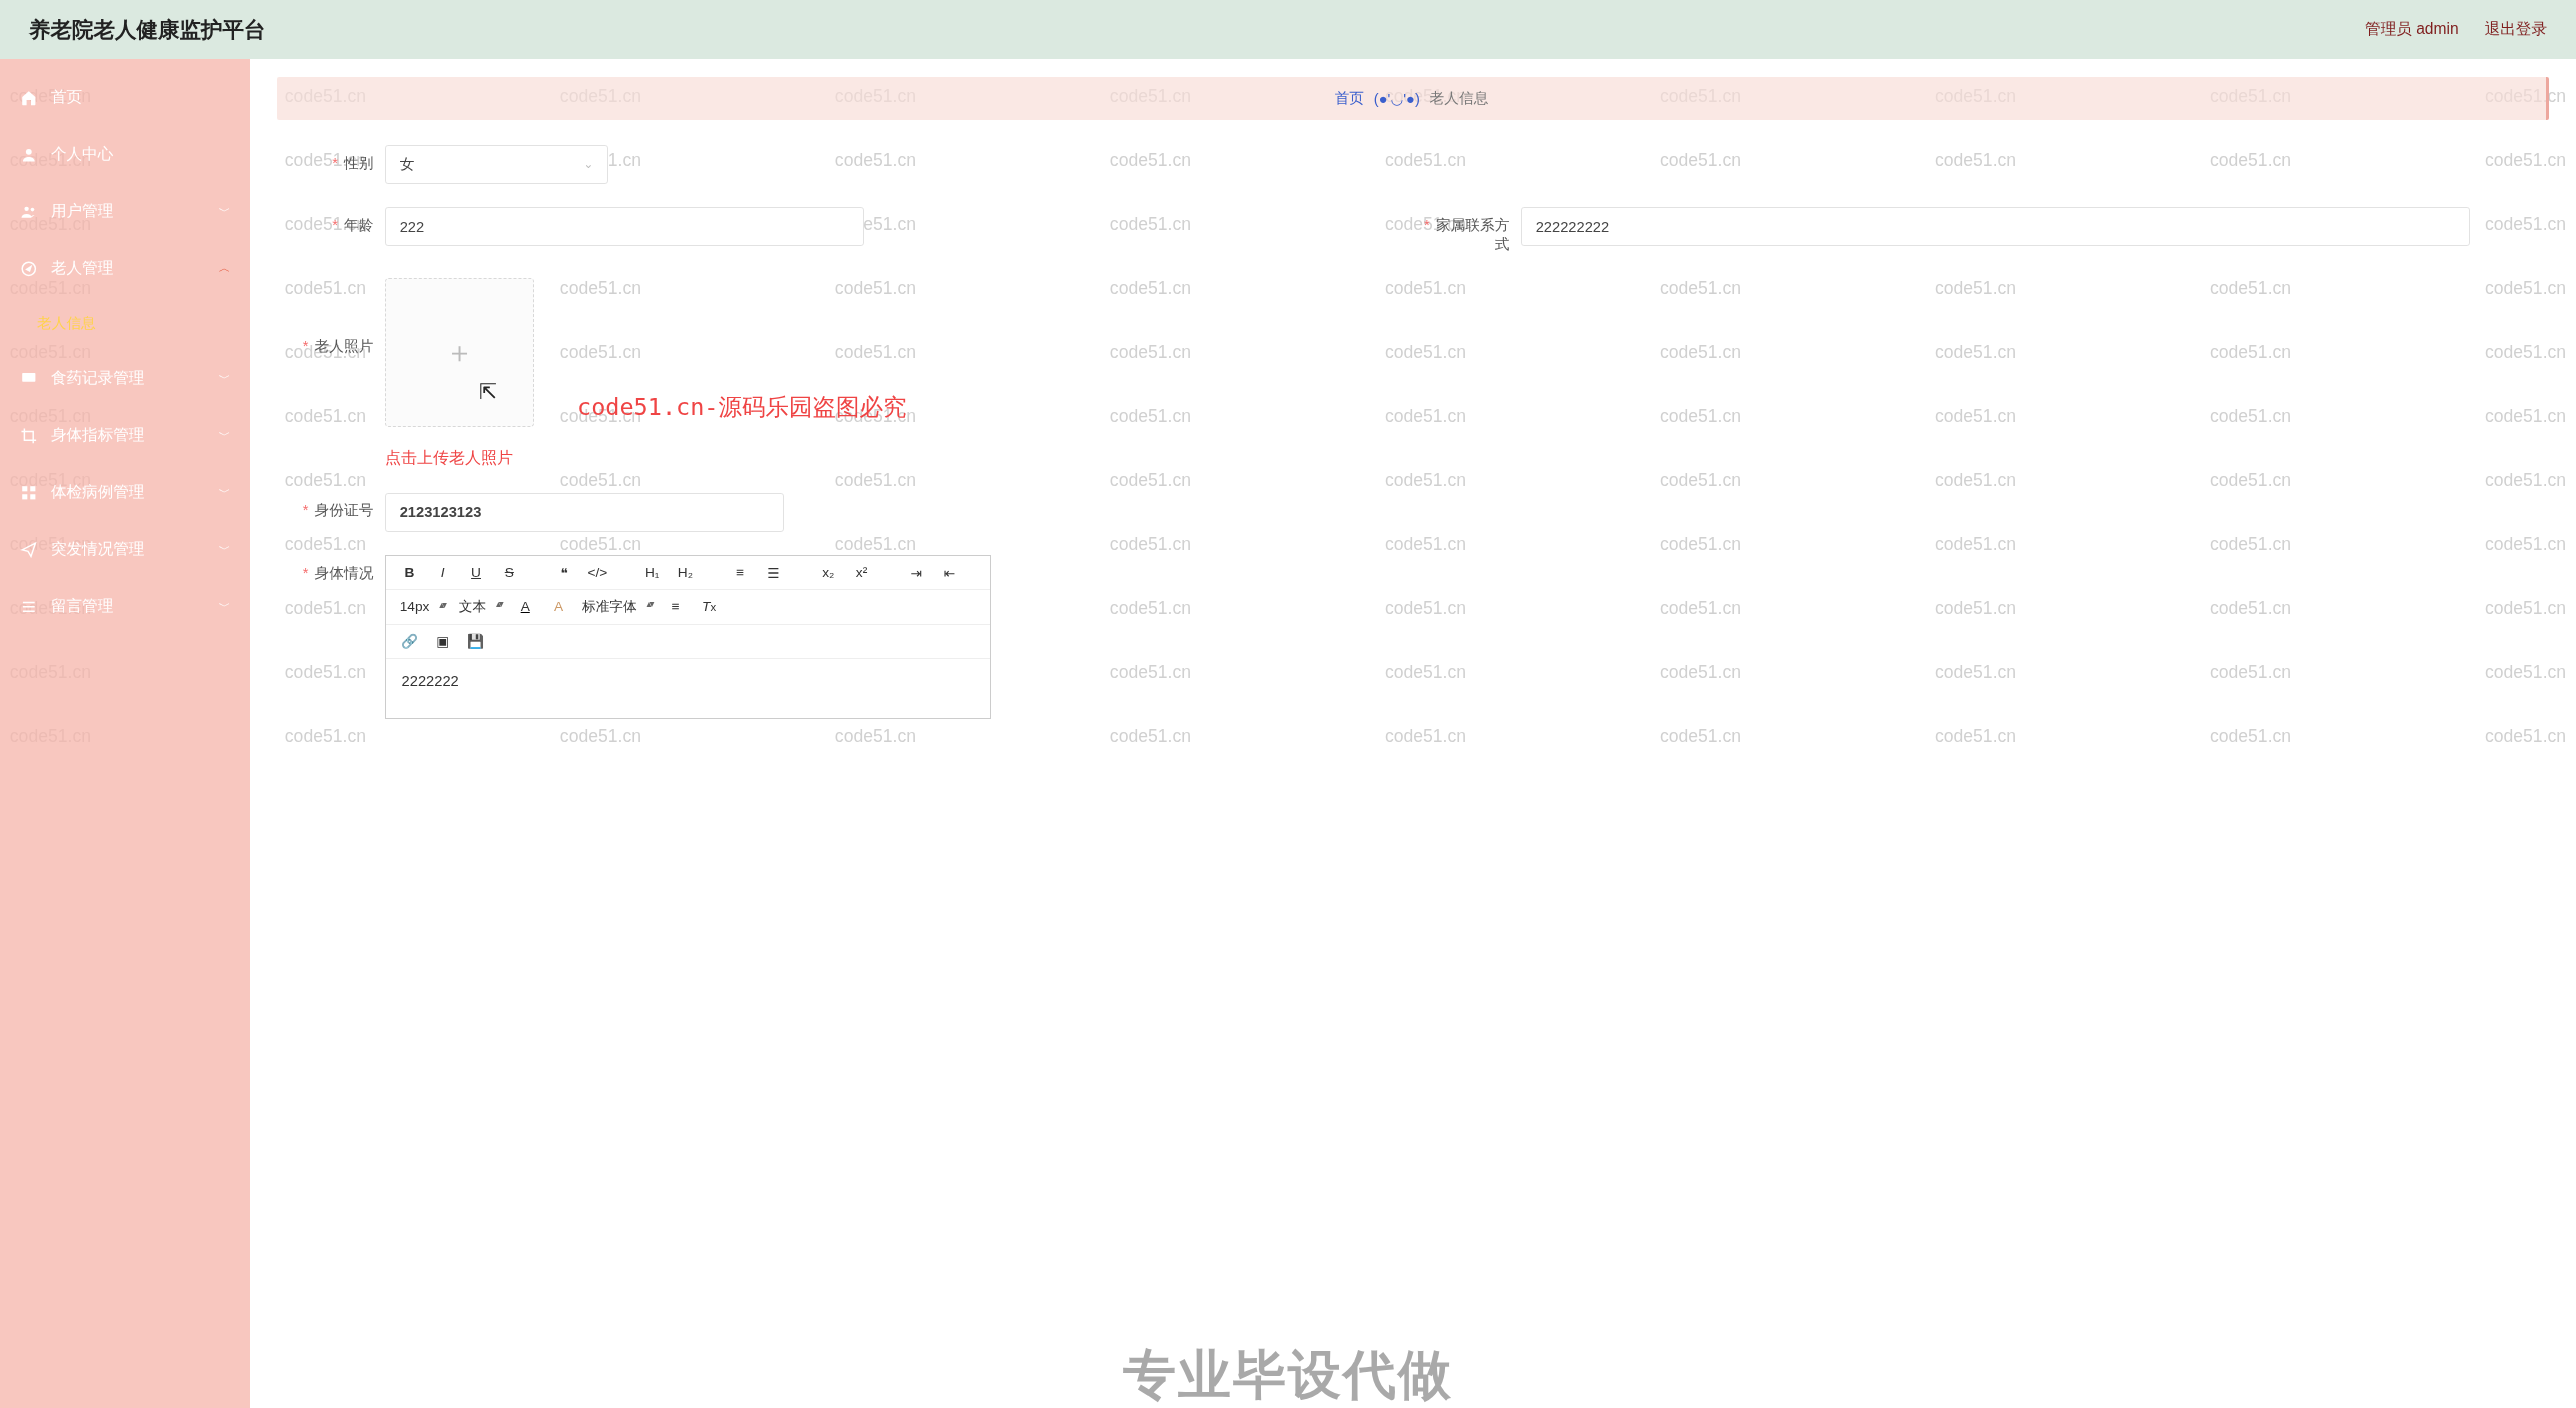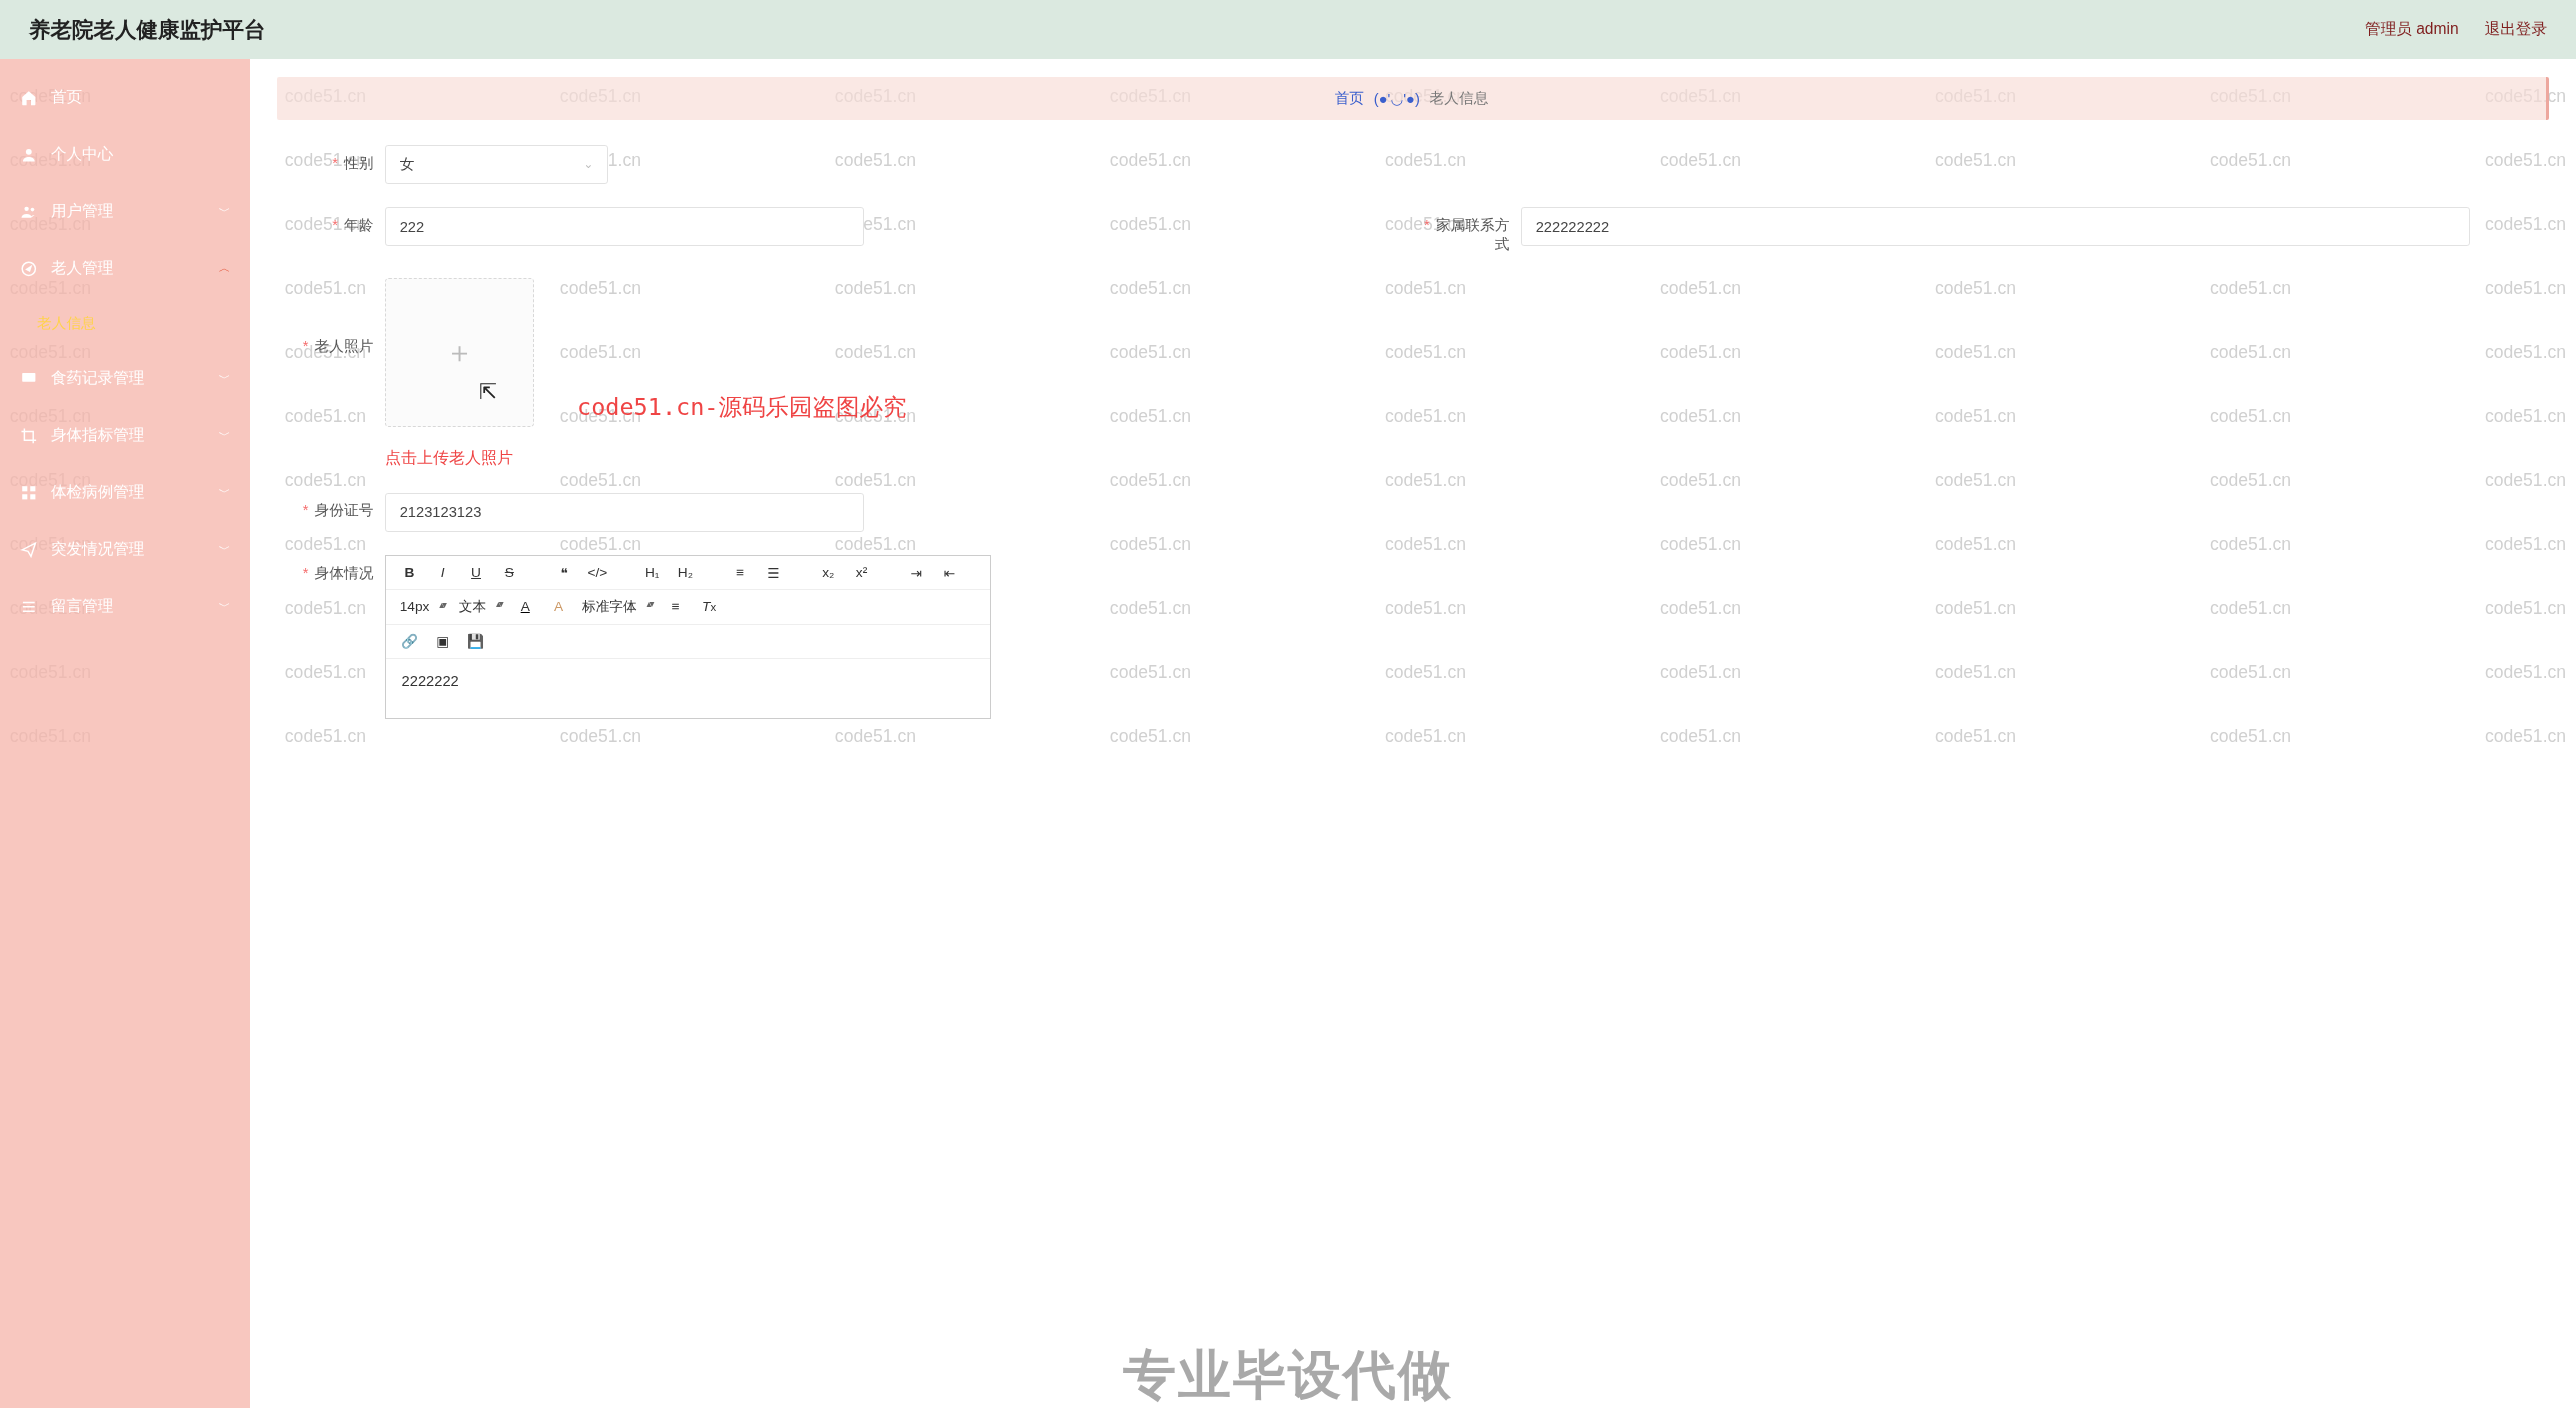--- a/index.html
+++ b/index.html
@@ -38,21 +38,21 @@
 
 
 .form-row { display: flex; flex-wrap: wrap; margin-bottom: 23.5px; }
 .form-group { display: flex; align-items: flex-start; }
 .fg-half { width: 50%; }
 .fg-full { width: 100%; }
 .lbl { width: 108px; text-align: right; padding-right: 11.7px; color: #555; font-size: 14.7px; padding-top: 8.8px; line-height: 1.3; }
 .lbl.req::before { content: "* "; color: #f56c6c; margin-right: 2px; }
 .ctl { flex: 1; padding-right: 29px; }
 .inp { width: 100%; max-width: 479px; height: 39px; border: 1px solid #e2e2e2; border-radius: 2.9px; padding: 0 13.7px; font-size: 14.7px; color: #444; background: #fff; }
-.inp-full { max-width: none; width: 479px; }
+.inp-full { max-width: none; width: 399px; font-weight: bold; }
 .sel { width: 223px; height: 39px; border: 1px solid #e2e2e2; border-radius: 2.9px; padding: 0 13.7px; font-size: 14.7px; color: #444; background: #fff; display: flex; align-items: center; justify-content: space-between; cursor: pointer; }
 .sel .caret { color: #bbb; font-size: 11.7px; }
 
 .upload { width: 149px; height: 149px; border: 1px dashed #d8d8d8; background: #fbfbfb; display: flex; align-items: center; justify-content: center; cursor: pointer; border-radius: 3.9px; }
 .upload .plus { font-size: 29px; color: #bbb; }
 .hint { margin-top: 21px; color: #ef4444; font-size: 16px; }
 
 
 .editor { width: 606px; border: 1px solid #ccc; background: #fff; }
 .tbrow { display: flex; align-items: center; gap: 13.7px; padding: 5.9px 13.7px; border-bottom: 1px solid #eee; flex-wrap: wrap; }

